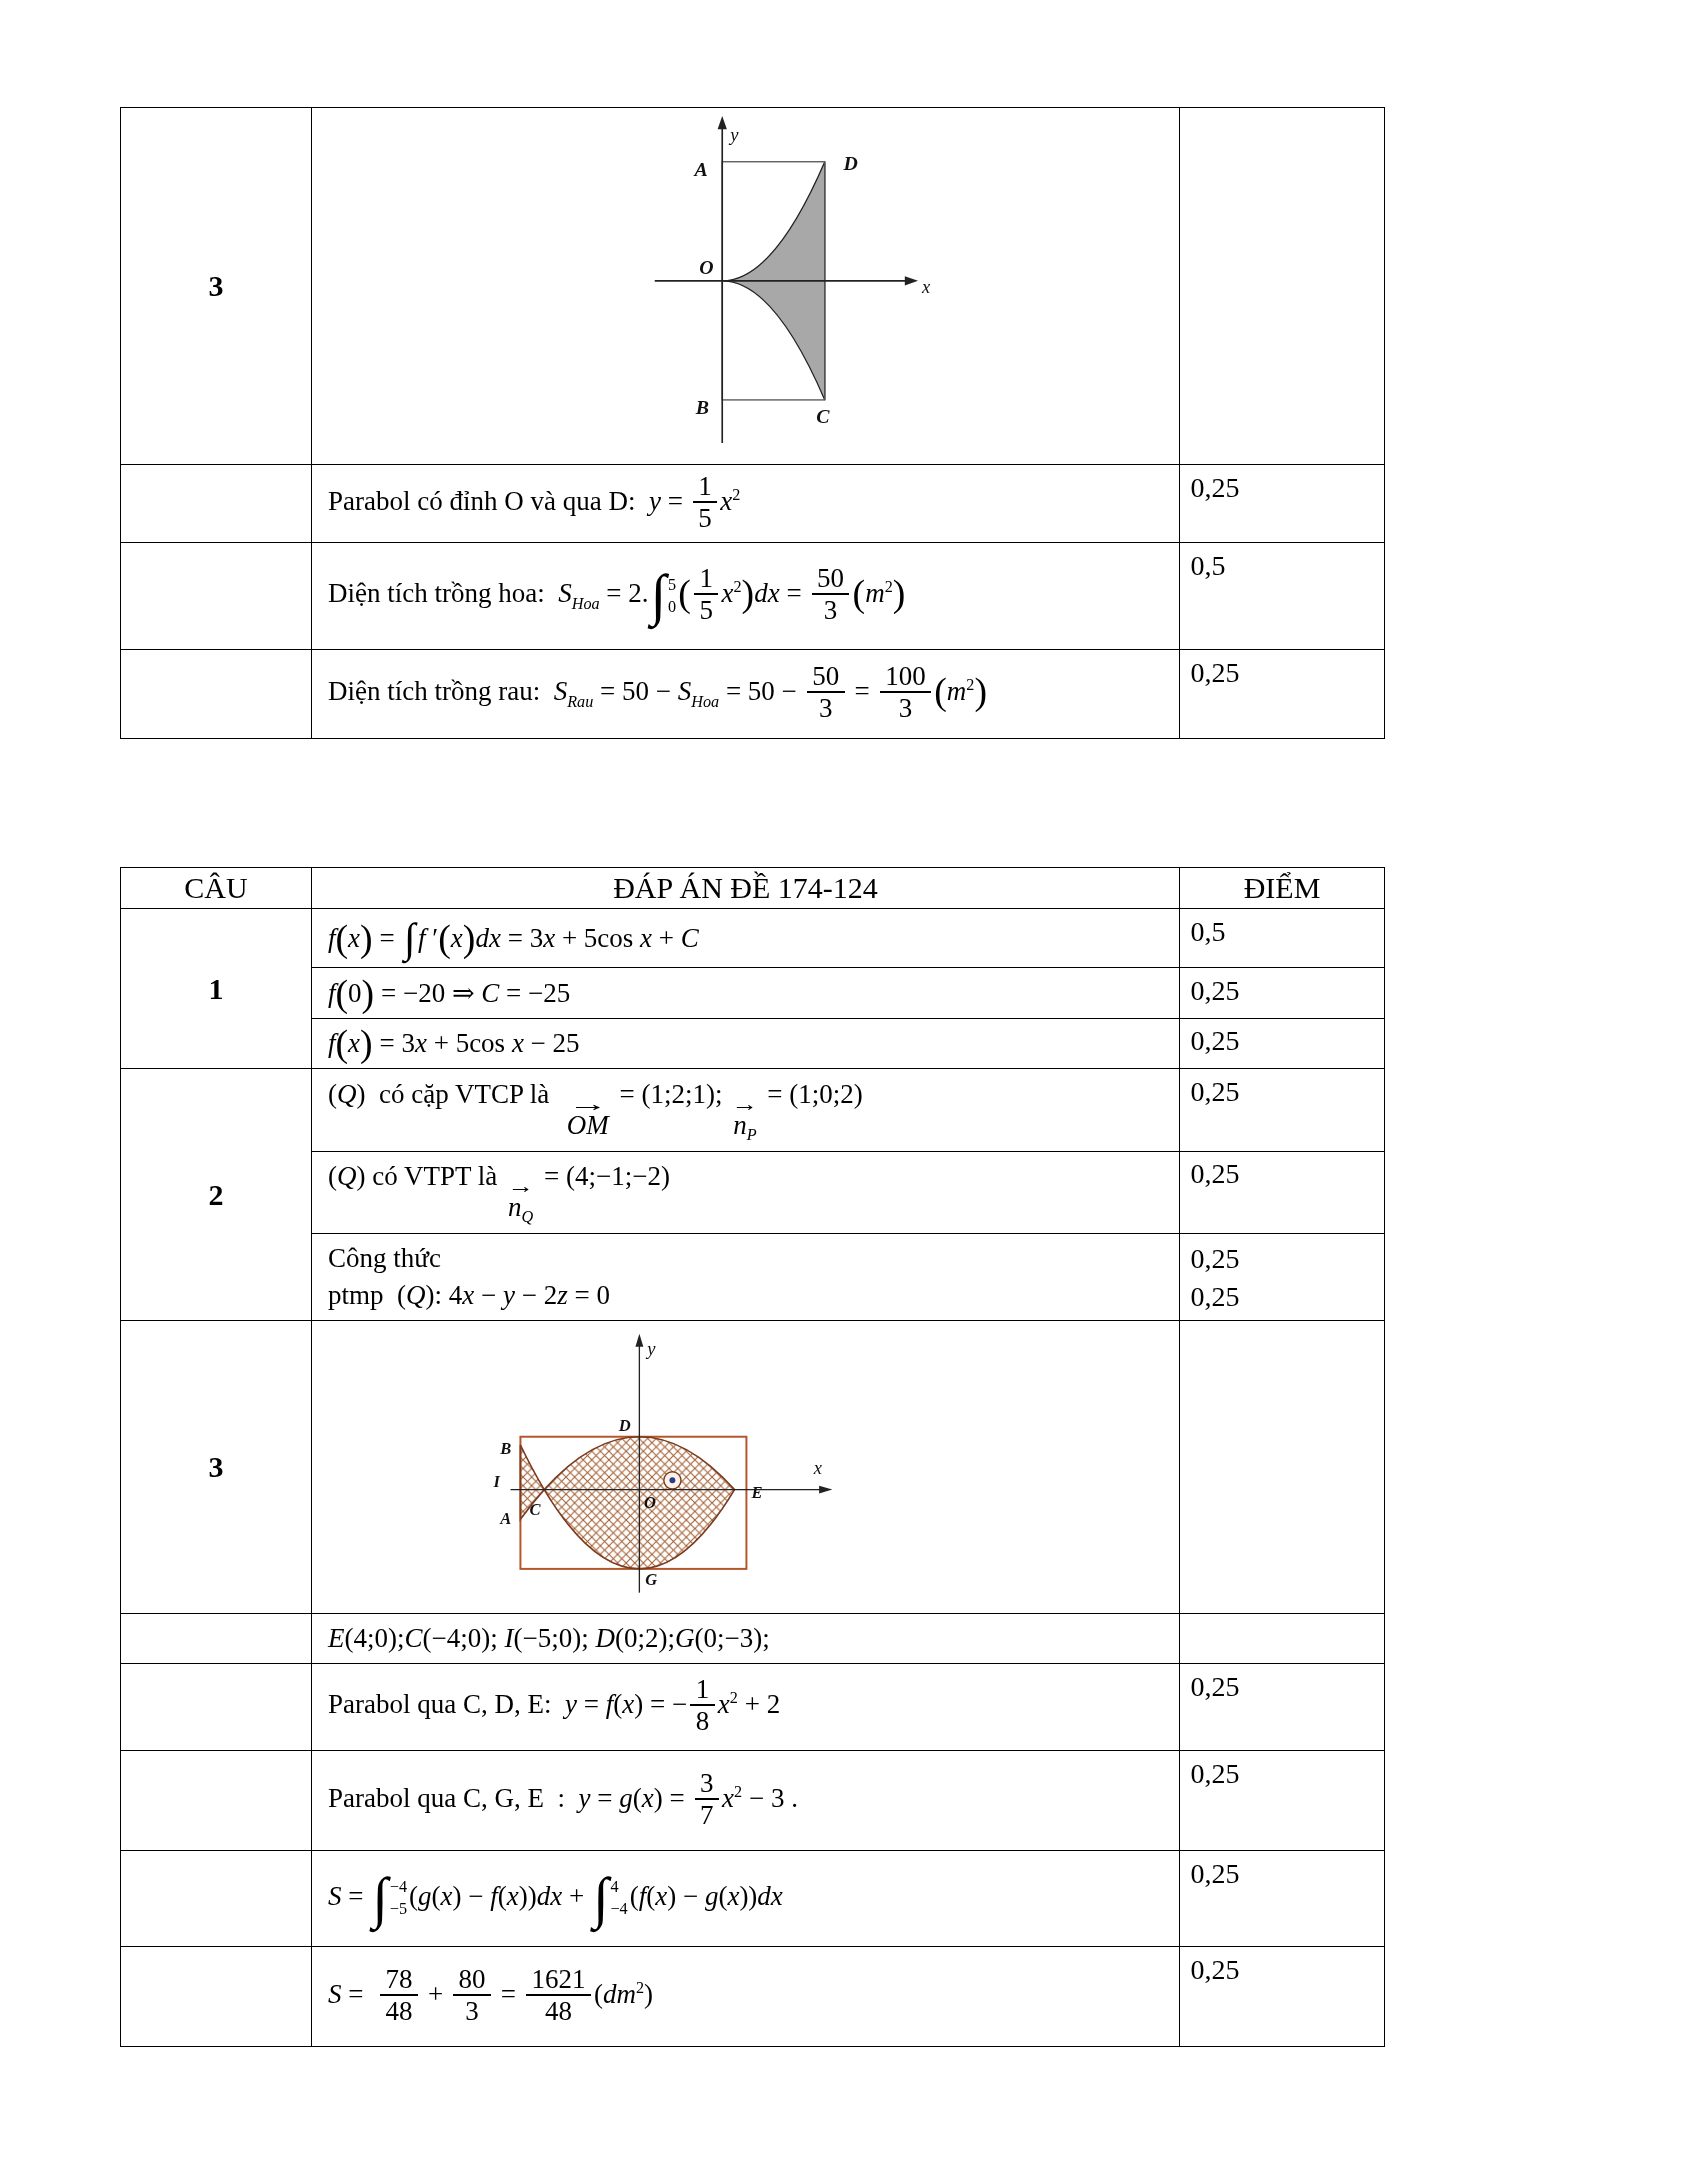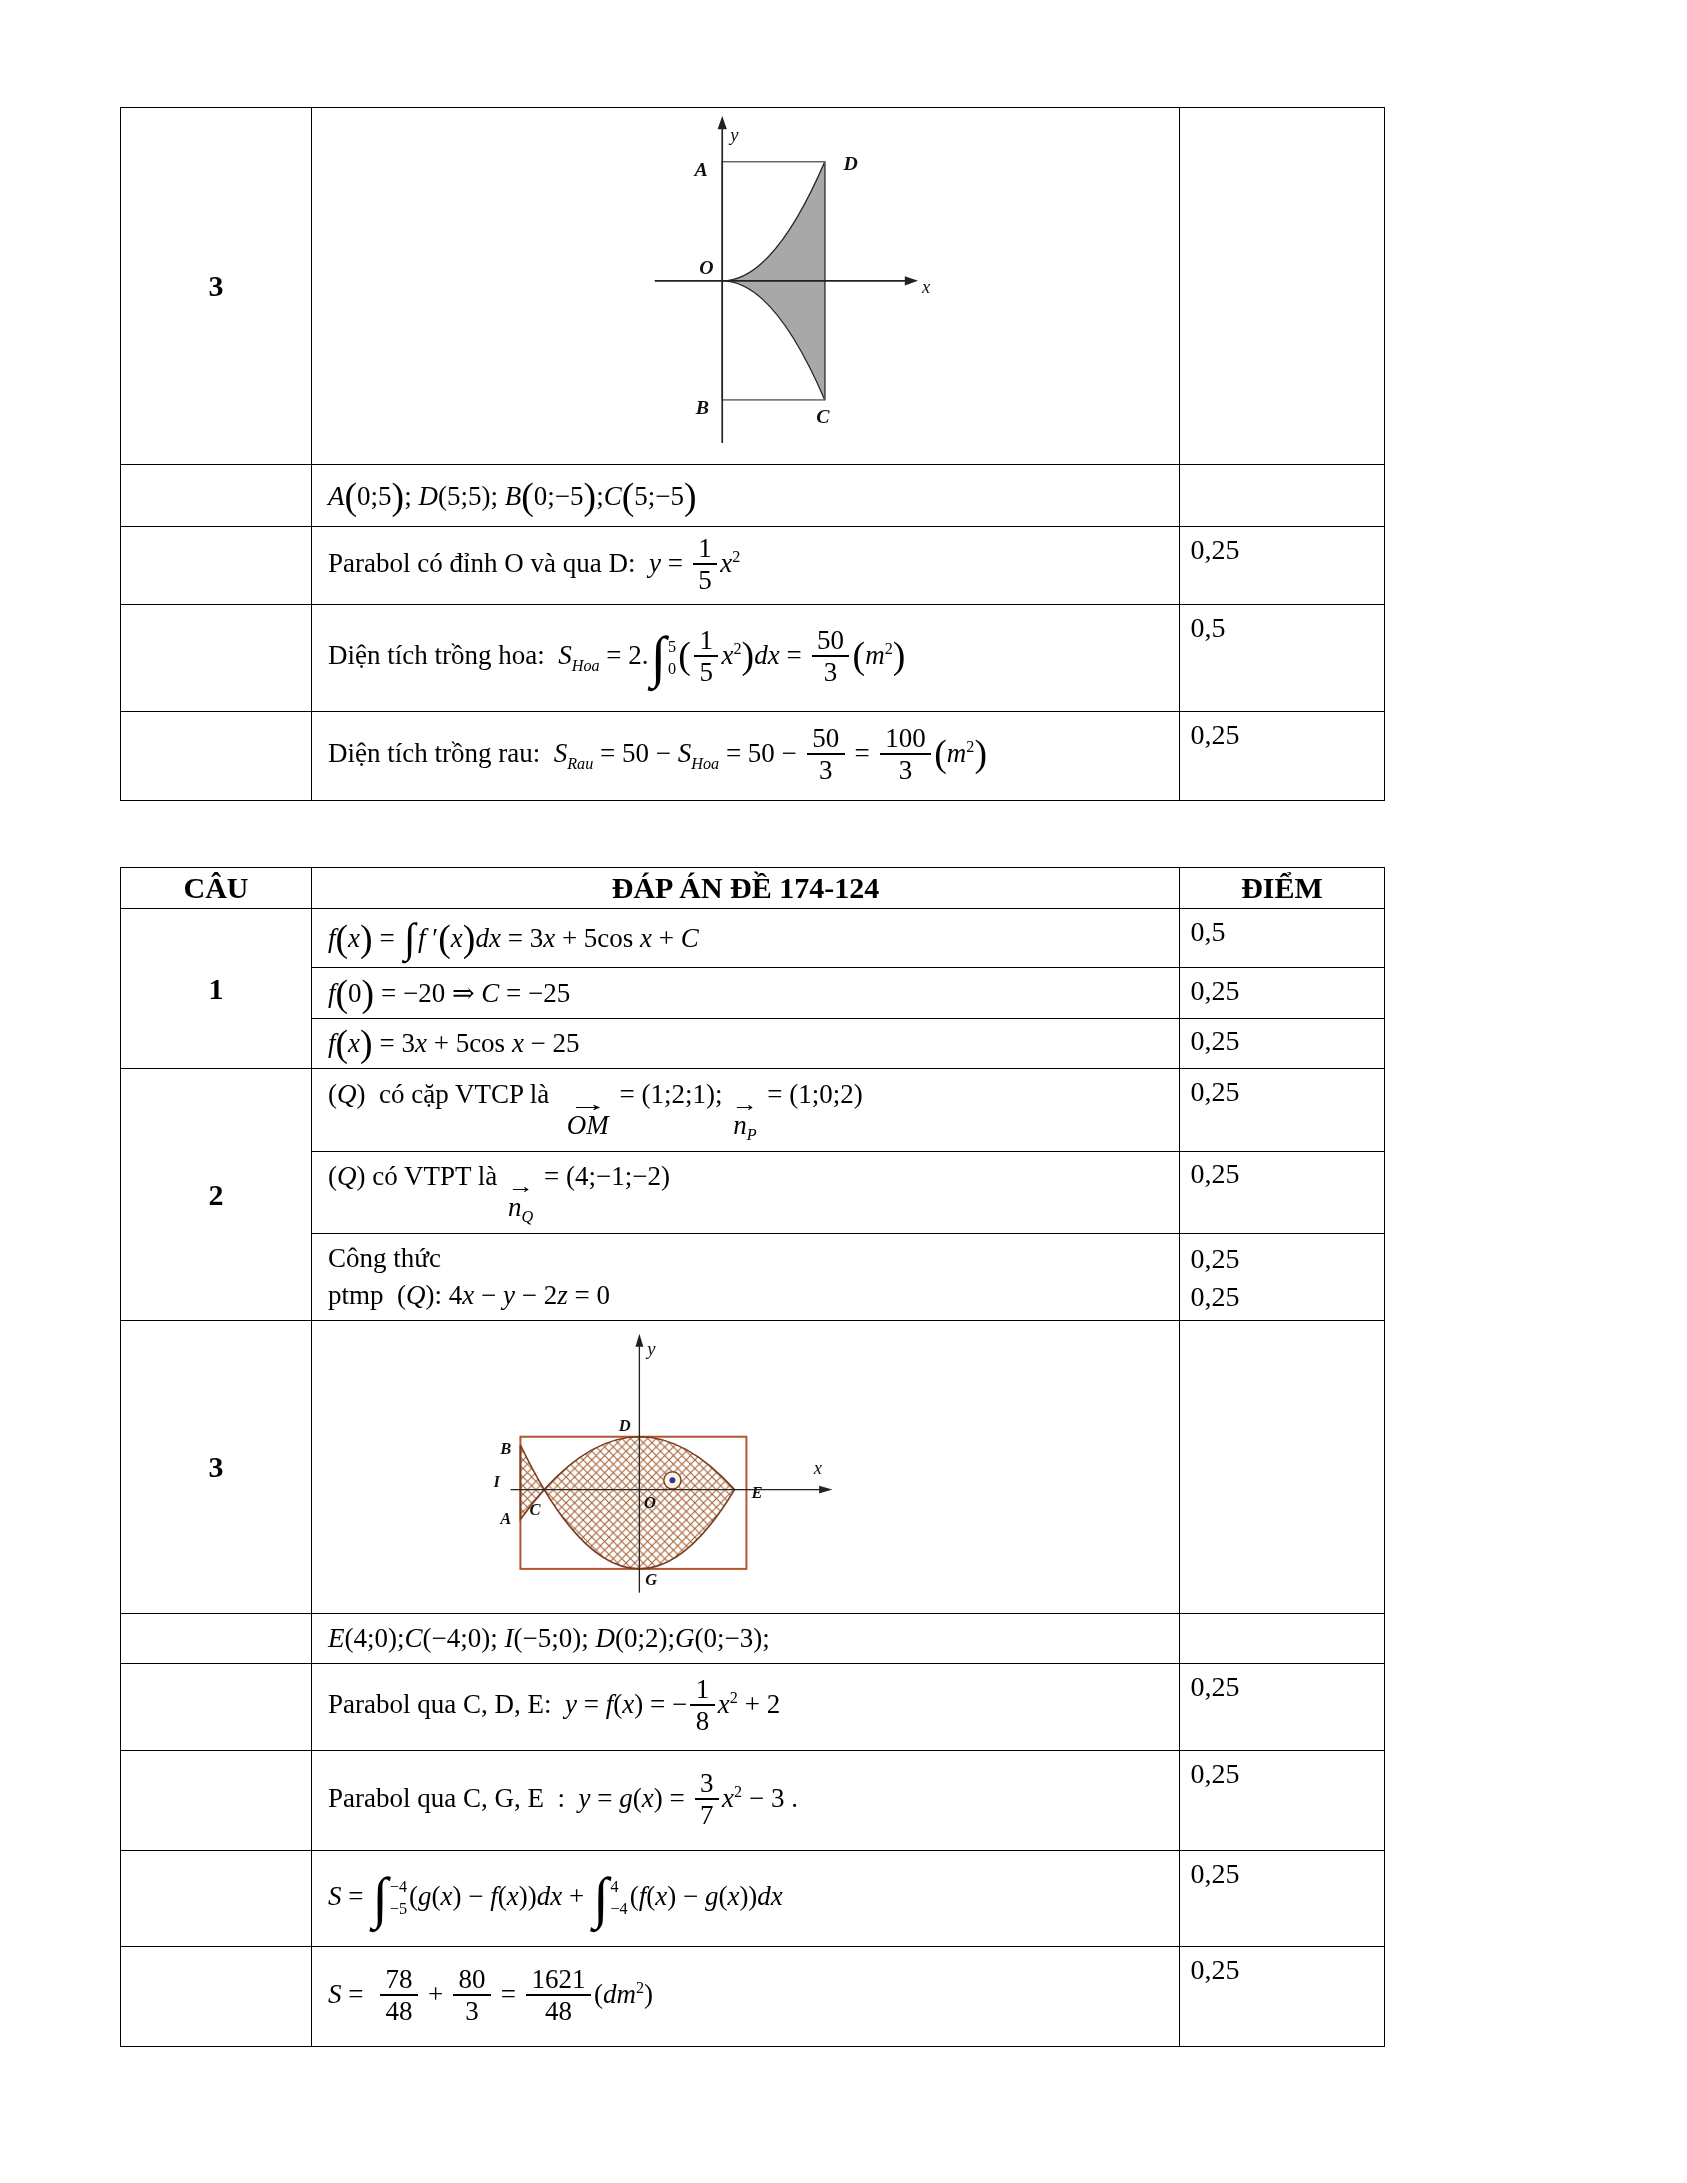--- a/index.html
+++ b/index.html
@@ -6,21 +6,21 @@
   html,body { background:#ffffff; }
   .page {
     position:relative; width:1687px; height:2183px; background:#ffffff;
     font-family:"Liberation Serif","DejaVu Serif",serif; color:#000;
   }
   table.anstable { position:absolute; border-collapse:collapse; table-layout:fixed; background:#fff; }
   .t1 { left:120px; top:107px; }
   .t2 { left:120px; top:867px; }
   col.c1 { width:191px; } col.c2 { width:868px; } col.c3 { width:205px; }
   td, th { border:1.3px solid #000; }
-  th { font-size:30px; font-weight:bold; text-align:center; vertical-align:middle; }
+  th { font-size:30px; font-weight:normal; text-align:center; vertical-align:middle; }
   td.cau { text-align:center; vertical-align:middle; font-weight:bold; font-size:30px; }
   td.content { padding:6.6px 8px 6.6px 16px; font-size:27px; vertical-align:middle; line-height:1.35; }
   td.diem { font-size:28px; vertical-align:top; padding:6.6px 0 0 10.6px; }
   td.figcell { padding:4px 0; vertical-align:middle; }
 
   
   .it { font-style:italic; }
   sup, sub { font-size:0.60em; }
   .fr { display:inline-flex; flex-direction:column; text-align:center; vertical-align:middle; margin:0 3.3px; line-height:1.12; position:relative; top:-2px; }
   .fr .n { display:block; padding:0 5.3px; }
@@ -68,25 +68,20 @@
               <text x="118" y="96" text-anchor="middle" class="flab">A</text>
               <text x="344" y="88" text-anchor="middle" class="flab">D</text>
               <text x="120" y="456" text-anchor="middle" class="flab">B</text>
               <text x="302" y="470" text-anchor="middle" class="flab">C</text>
               <text x="126" y="244" text-anchor="middle" class="flab">O</text>
               <text x="452" y="274" class="faxis">x</text>
               <text x="162" y="44" class="faxis">y</text>
             </svg>
           </div>
         </td>
-        <td class="diem"></td>
-      </tr>
-      <tr style="height:62px">
-        <td class="cau"></td>
-        <td class="content"><i>A</i><span class="lp">(</span>0;5<span class="lp">)</span>; <i>D</i>(5;5); <i>B</i><span class="lp">(</span>0;−5<span class="lp">)</span>;<i>C</i><span class="lp">(</span>5;−5<span class="lp">)</span></td>
         <td class="diem"></td>
       </tr>
       <tr style="height:78px">
         <td class="cau"></td>
         <td class="content">Parabol có đỉnh O và qua D: &nbsp;<i>y</i> = <span class="fr">
               <span class="n">1</span>
               <span class="d">5</span>
             </span><i>x</i><sup>2</sup></td>
         <td class="diem">0,25</td>
       </tr>

